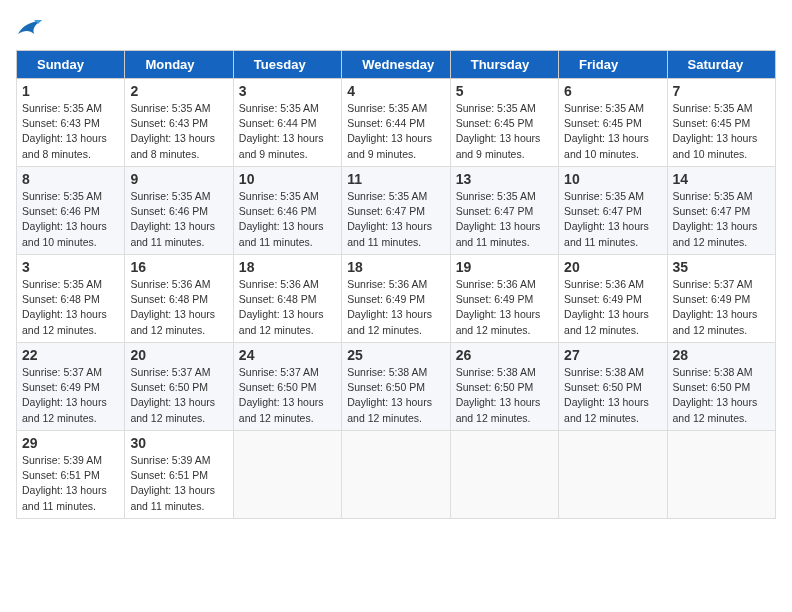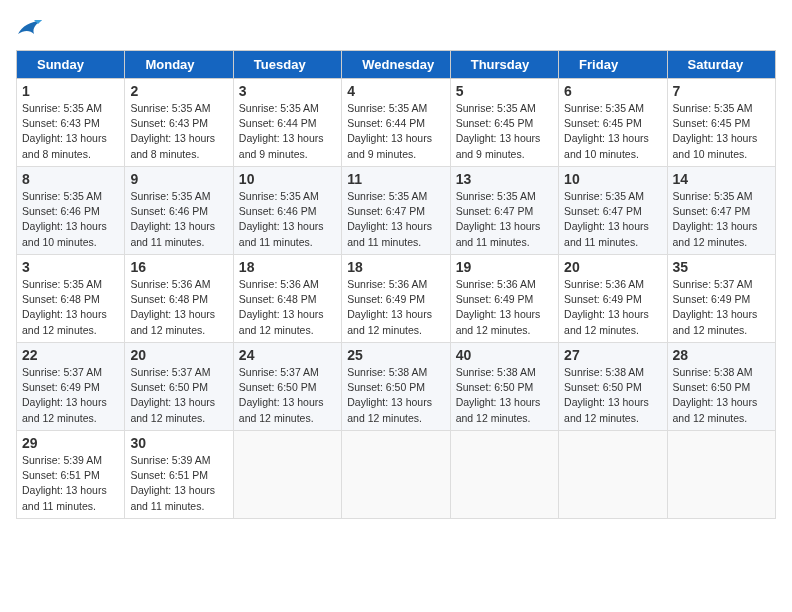--- a/index.html
+++ b/index.html
@@ -319,21 +319,21 @@
       </td>
         <td>
         <span class="day-number">25</span>
         <div class="cell-info">
           <span>Sunrise: 5:38 AM</span><br>
           <span>Sunset: 6:50 PM</span><br>
           <span>Daylight: 13 hours and 12 minutes.</span>
         </div>
       </td>
         <td>
-        <span class="day-number">40</span>
+        <span class="day-number">26</span>
         <div class="cell-info">
           <span>Sunrise: 5:38 AM</span><br>
           <span>Sunset: 6:50 PM</span><br>
           <span>Daylight: 13 hours and 12 minutes.</span>
         </div>
       </td>
         <td>
         <span class="day-number">27</span>
         <div class="cell-info">
           <span>Sunrise: 5:38 AM</span><br>

